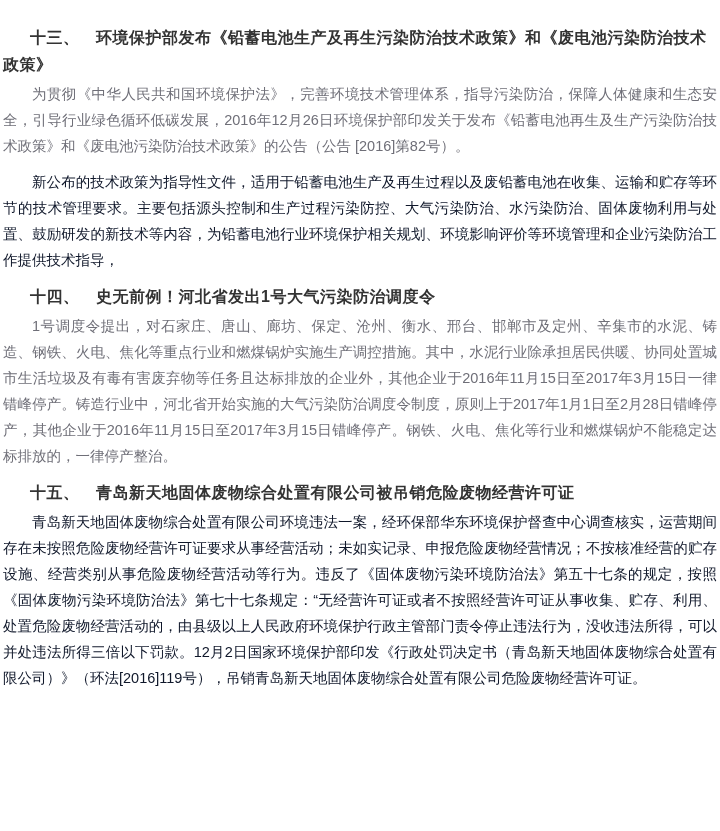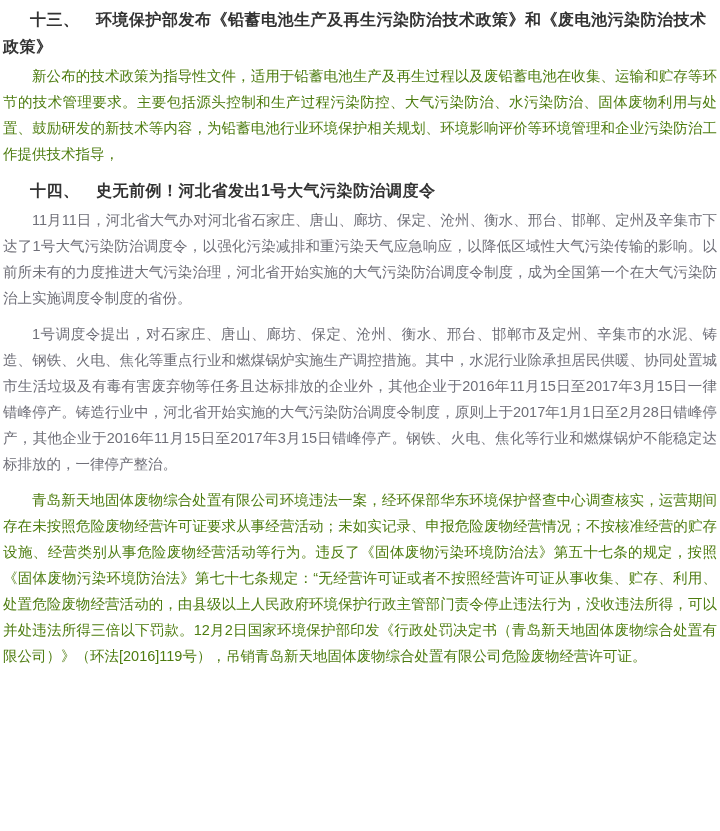--- a/index.html
+++ b/index.html
@@ -6,21 +6,21 @@
     margin: 0;
     padding: 0;
     background: #ffffff;
   }
   body {
     width: 720px;
     min-height: 831px;
     font-family: "Liberation Sans", sans-serif;
   }
   .doc {
-    padding: 6px 3px 6px 3px;
+    padding: 24px 3px 6px 3px;
   }
   section { margin: 0; }
   section + section { }
   h2 {
     font-size: 16px;
     line-height: 27px;
     font-weight: bold;
     color: #333333;
     margin: 0 0 3px 0;
     text-indent: 27px;
@@ -28,35 +28,36 @@
   }
   p {
     font-size: 14.5px;
     line-height: 26px;
     margin: 0 0 10px 0;
     text-indent: 2em;
     text-align: justify;
     word-break: break-all;
   }
   .tone-a { color: #6f6f78; }
-  .tone-b { color: #4d7c0f; }
+  .tone-b { color: #0f172a; }
 </style>
 </head>
 <body>
 
 <div class="doc">
 
   <section>
     <h2>十三、　环境保护部发布《铅蓄电池生产及再生污染防治技术政策》和《废电池污染防治技术政策》</h2>
+    <p class="tone-a">为贯彻《中华人民共和国环境保护法》，完善环境技术管理体系，指导污染防治，保障人体健康和生态安全，引导行业绿色循环低碳发展，2016年12月26日环境保护部印发关于发布《铅蓄电池再生及生产污染防治技术政策》和《废电池污染防治技术政策》的公告（公告 [2016]第82号）。</p>
     <p class="tone-b">新公布的技术政策为指导性文件，适用于铅蓄电池生产及再生过程以及废铅蓄电池在收集、运输和贮存等环节的技术管理要求。主要包括源头控制和生产过程污染防控、大气污染防治、水污染防治、固体废物利用与处置、鼓励研发的新技术等内容，为铅蓄电池行业环境保护相关规划、环境影响评价等环境管理和企业污染防治工作提供技术指导，</p>
   </section>
 
   <section>
     <h2>十四、　史无前例！河北省发出1号大气污染防治调度令</h2>
-    <p class="tone-a">11月11日，河北省大气办对河北省石家庄、唐山、廊坊、保定、沧州、衡水、邢台、邯郸、定州及辛集市下达了1号大气污染防治调度令，以强化污染减排和重污染天气应急响应，以降低区域性大气污染传输的影响。以前所未有的力度推进大气污染治理，河北省开始实施的大气污染防治调度令制度，成为全国第一个在大气污染防治上实施调度令制度的省份。</p>
     <p class="tone-a">1号调度令提出，对石家庄、唐山、廊坊、保定、沧州、衡水、邢台、邯郸市及定州、辛集市的水泥、铸造、钢铁、火电、焦化等重点行业和燃煤锅炉实施生产调控措施。其中，水泥行业除承担居民供暖、协同处置城市生活垃圾及有毒有害废弃物等任务且达标排放的企业外，其他企业于2016年11月15日至2017年3月15日一律错峰停产。铸造行业中，河北省开始实施的大气污染防治调度令制度，原则上于2017年1月1日至2月28日错峰停产，其他企业于2016年11月15日至2017年3月15日错峰停产。钢铁、火电、焦化等行业和燃煤锅炉不能稳定达标排放的，一律停产整治。</p>
   </section>
 
   <section>
+    <h2>十五、　青岛新天地固体废物综合处置有限公司被吊销危险废物经营许可证</h2>
     <p class="tone-b">青岛新天地固体废物综合处置有限公司环境违法一案，经环保部华东环境保护督查中心调查核实，运营期间存在未按照危险废物经营许可证要求从事经营活动；未如实记录、申报危险废物经营情况；不按核准经营的贮存设施、经营类别从事危险废物经营活动等行为。违反了《固体废物污染环境防治法》第五十七条的规定，按照《固体废物污染环境防治法》第七十七条规定：“无经营许可证或者不按照经营许可证从事收集、贮存、利用、处置危险废物经营活动的，由县级以上人民政府环境保护行政主管部门责令停止违法行为，没收违法所得，可以并处违法所得三倍以下罚款。12月2日国家环境保护部印发《行政处罚决定书（青岛新天地固体废物综合处置有限公司）》（环法[2016]119号），吊销青岛新天地固体废物综合处置有限公司危险废物经营许可证。</p>
   </section>
 
 </div>
 
 </body></html>

